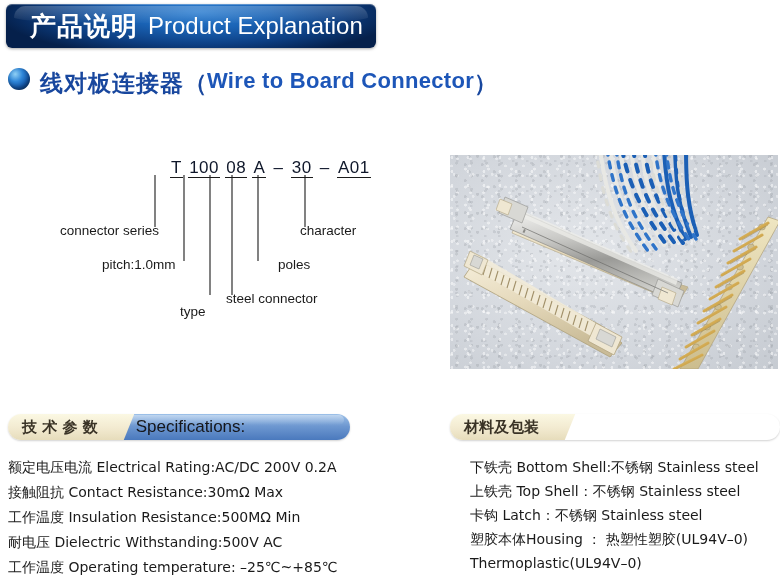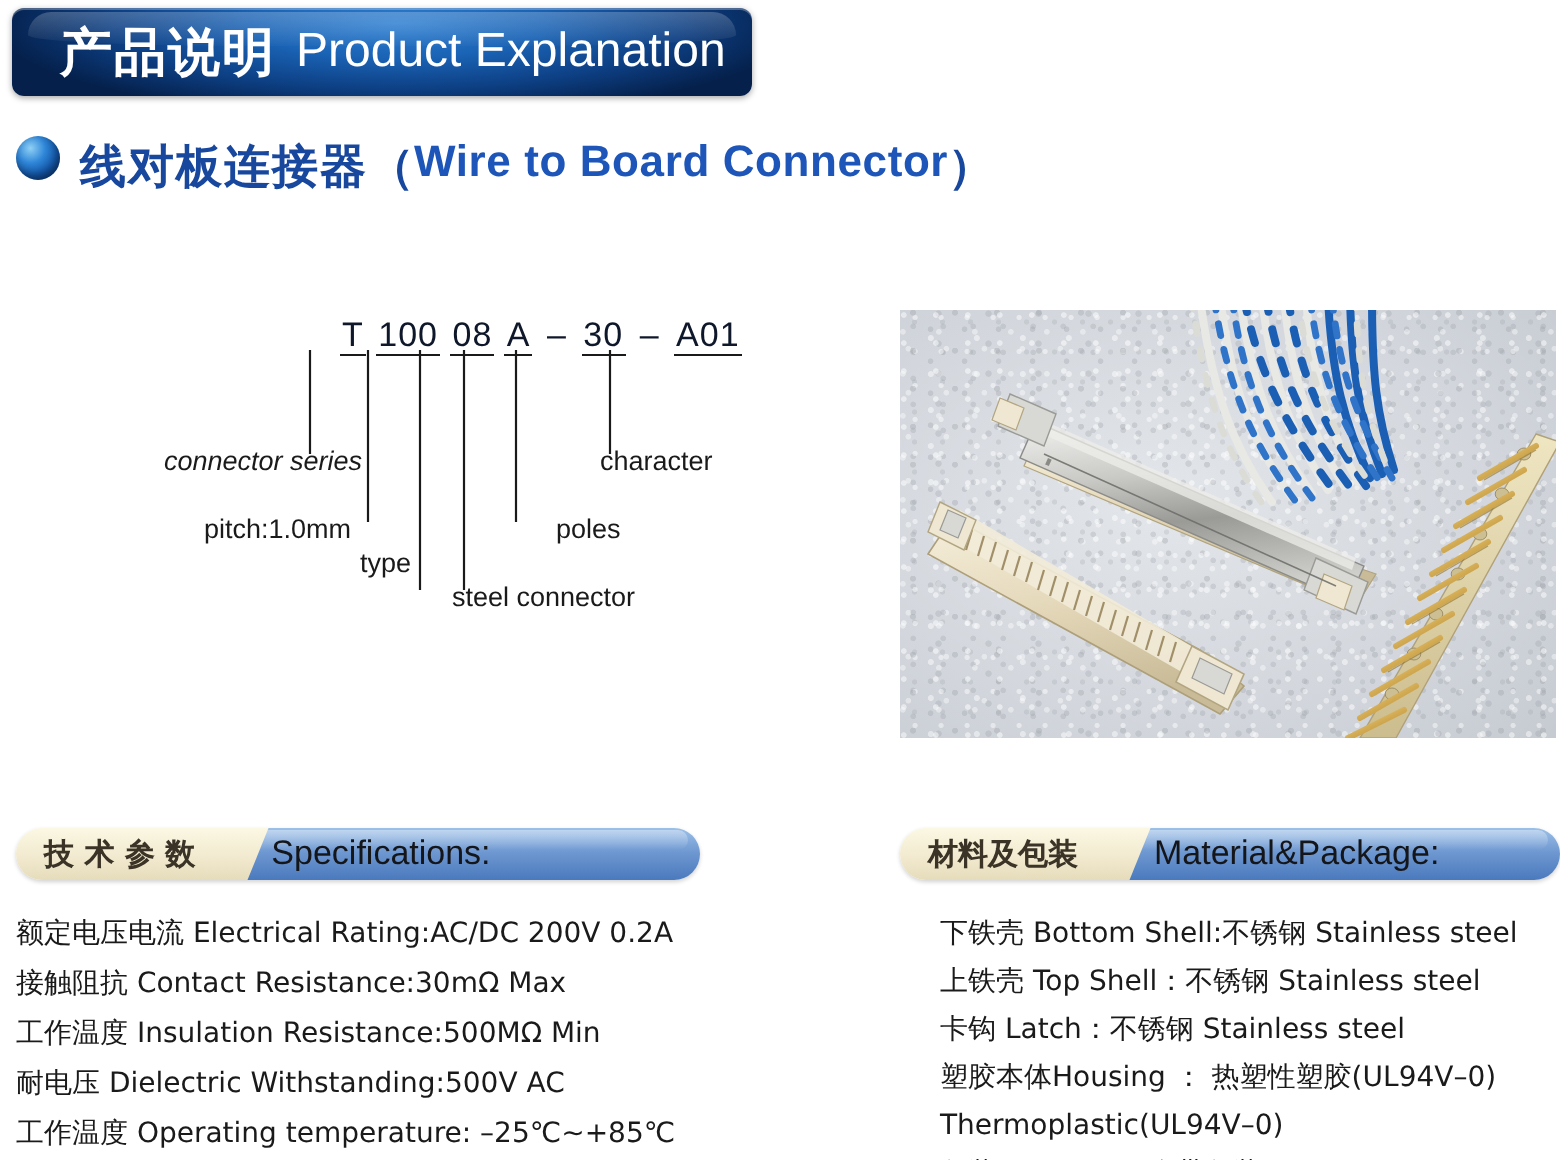--- a/index.html
+++ b/index.html
@@ -235,23 +235,23 @@
     <g stroke="#1a1a1a" stroke-width="1.1" fill="none" id="leader-lines">
         <path d="M 125 25 L 125 77"></path>
         <path d="M 154 25 L 154 111"></path>
         <path d="M 180 25 L 180 145"></path>
         <path d="M 202 25 L 202 145"></path>
         <path d="M 228 25 L 228 111"></path>
         <path d="M 275 25 L 275 77"></path>
       </g>
   </svg>
   <div id="pn-labels">
-      <div class="pn-label" style="left: 52px; top: 73px; font-style: italic;">connector series</div>
+      <div class="pn-label" style="left: 30px; top: 73px;">connector series</div>
       <div class="pn-label" style="left: 72px; top: 107px;">pitch:1.0mm</div>
-      <div class="pn-label" style="left: 150px; top: 124px; text-align: right;">type</div>
+      <div class="pn-label" style="left: 150px; top: 154px; text-align: right;">type</div>
       <div class="pn-label" style="left: 196px; top: 141px;">steel connector</div>
       <div class="pn-label" style="left: 248px; top: 107px;">poles</div>
       <div class="pn-label" style="left: 270px; top: 73px;">character</div>
     </div>
 </div>
 
 <div class="photo">
   <div class="photo-noise"></div>
   <svg width="328" height="214" viewBox="0 0 328 214">
     <defs>
@@ -411,23 +411,20 @@
     <div class="list-item">接触阻抗 Contact Resistance:30mΩ Max</div>
     <div class="list-item">工作温度 Insulation Resistance:500MΩ Min</div>
     <div class="list-item">耐电压 Dielectric Withstanding:500V AC</div>
     <div class="list-item">工作温度 Operating temperature: –25℃~+85℃</div>
   </div>
 
 <div class="banner" id="mat-banner">
   <div class="banner-cream">
     <span class="banner-cn">材料及包装</span>
   </div>
-  <div class="banner-blue">
-    <span class="banner-en">Material&amp;Package:</span>
-  </div>
 </div>
 <div class="list" id="mat-list">
     <div class="list-item">下铁壳 Bottom Shell:不锈钢 Stainless steel</div>
     <div class="list-item">上铁壳 Top Shell：不锈钢 Stainless steel</div>
     <div class="list-item">卡钩 Latch：不锈钢 Stainless steel</div>
     <div class="list-item">塑胶本体Housing ： 热塑性塑胶(UL94V–0)</div>
     <div class="list-item">Thermoplastic(UL94V–0)</div>
     <div class="list-item">包装 Package：卷带包装</div>
   </div>
 

